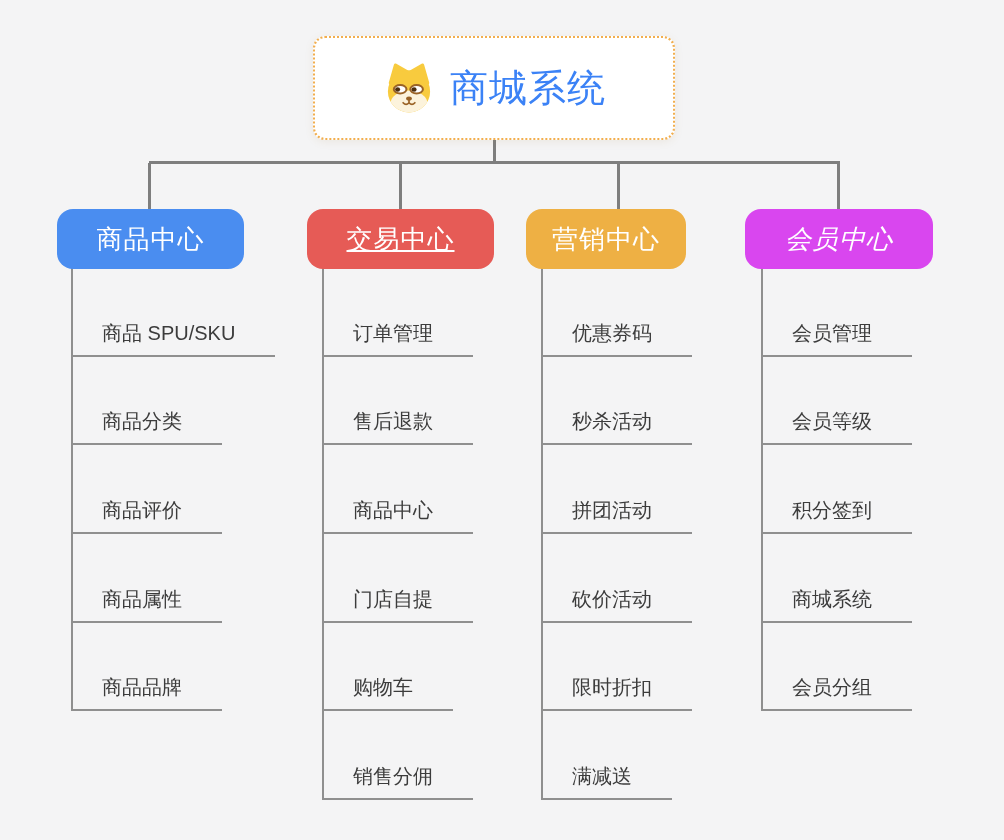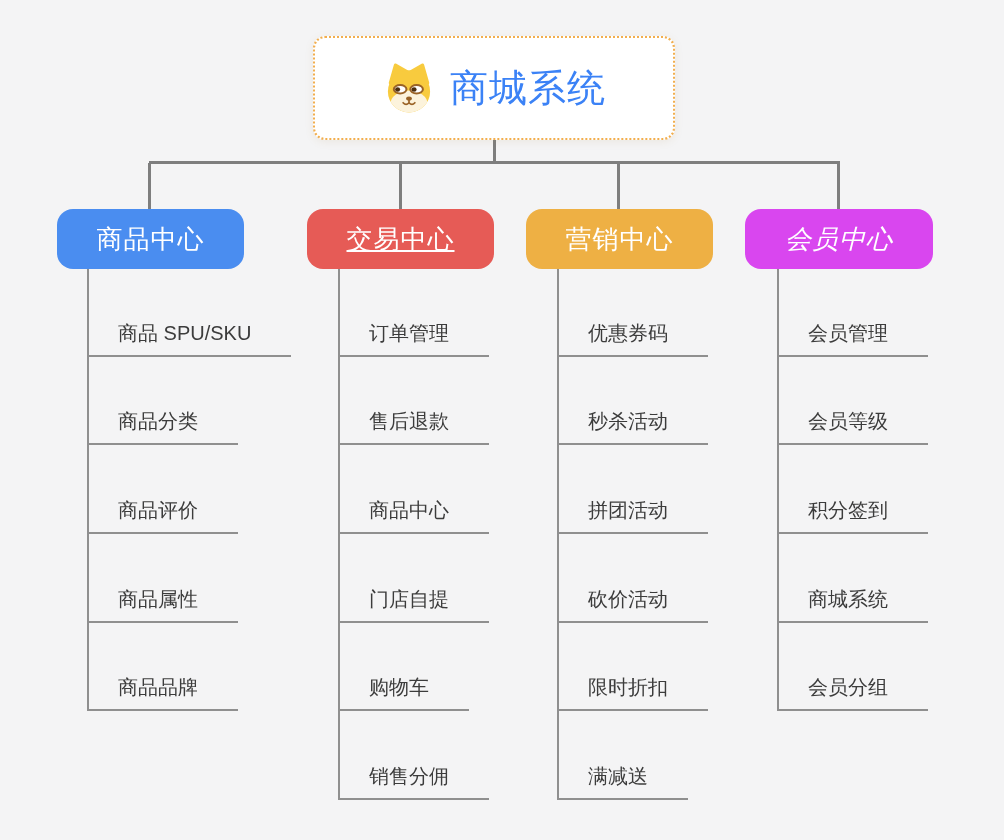--- a/index.html
+++ b/index.html
@@ -32,29 +32,28 @@
 
   
   .branch-node{
     position:absolute;top:209px;height:60px;
     border-radius:16px;color:#ffffff;font-size:26px;
     display:flex;align-items:center;justify-content:center;
     z-index:3;cursor:pointer;letter-spacing:1px;
   }
   .branch-0{left:57px;width:187px;}
   .branch-1{left:307px;width:187px;text-decoration:underline;}
-  .branch-2{left:526px;width:187px;}
+  .branch-2{left:526px;width:160px;}
   .branch-3{left:745px;width:188px;}
 
   
   .col{
     position:absolute;top:268px;
     border-left:2px solid #8f8f8f;
     z-index:2;
-    margin-left:16px;
   }
   .col-0{left:71px;} .col-1{left:322px;} .col-2{left:541px;} .col-3{left:761px;}
   .sub-item{height:88.7px;display:flex;align-items:flex-end;}
   .sub-label{
     display:inline-block;white-space:nowrap;
     border-bottom:2px solid #8f8f8f;
     padding:0 40px 8px 31px;margin-left:-2px;
     font-size:20px;color:#3c3c3c;cursor:pointer;
   }
 </style>

